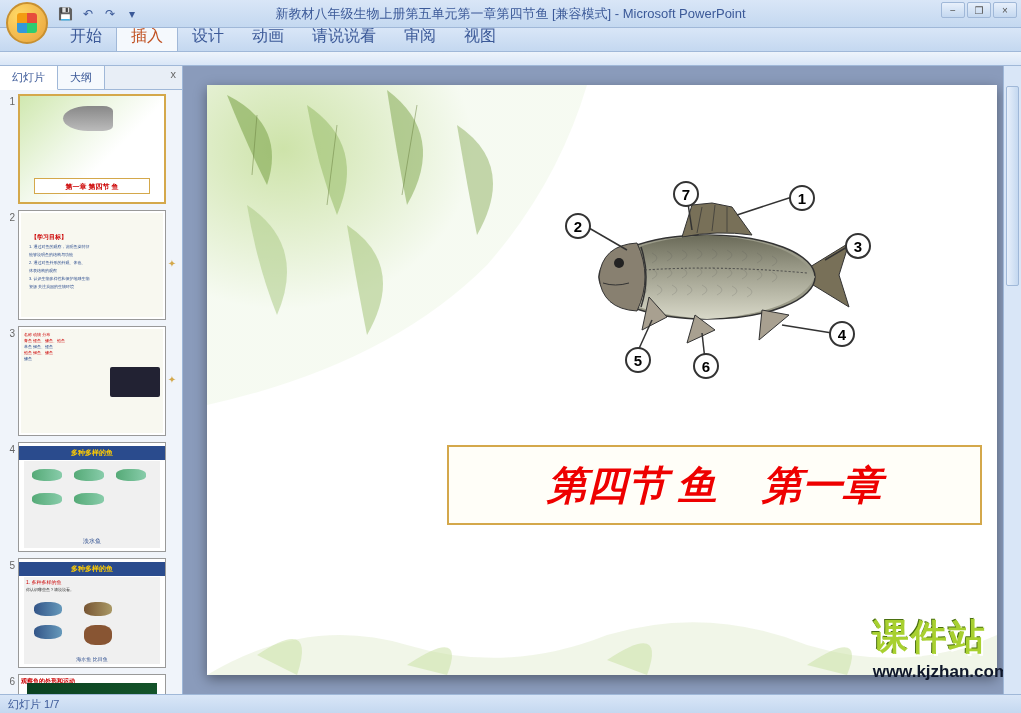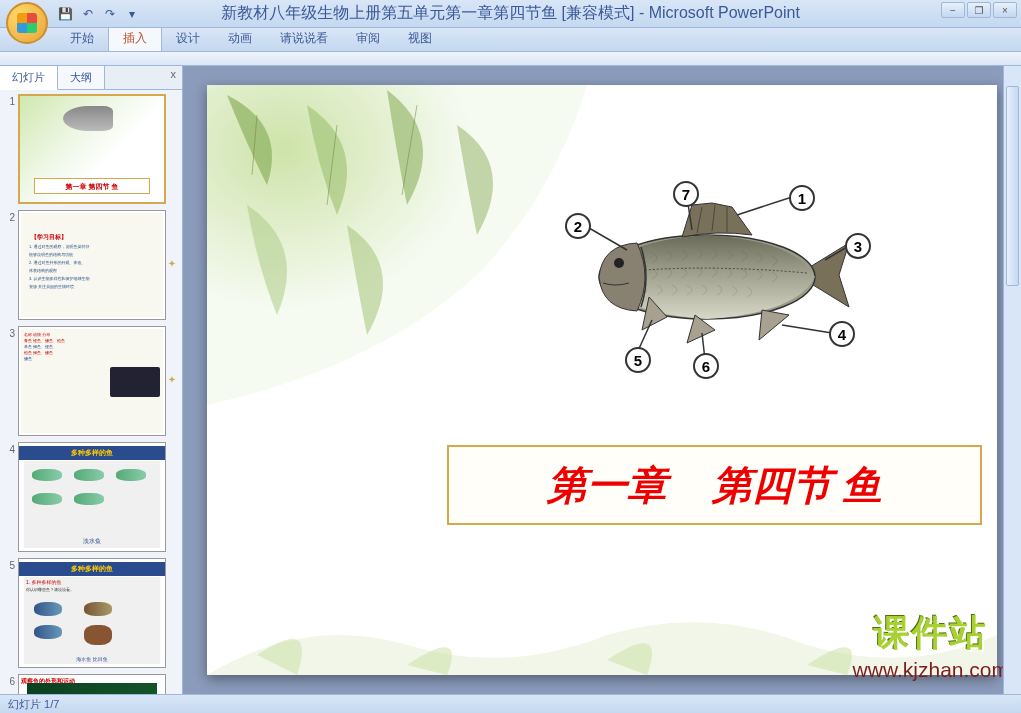--- a/index.html
+++ b/index.html
@@ -4,27 +4,27 @@
 <style>
 * { margin: 0; padding: 0; box-sizing: border-box; }
 body { font-family: "Microsoft YaHei", Arial, sans-serif; background: #fff; width: 1021px; height: 713px; overflow: hidden; position: relative; }
 
 
 .titlebar { height: 28px; background: linear-gradient(to bottom, #d9e6f7, #c4d8f0); display: flex; align-items: center; position: relative; border-bottom: 1px solid #a0b8d8; }
 .office-btn { width: 42px; height: 42px; position: absolute; left: 6px; top: 2px; background: radial-gradient(circle at 30% 30%, #ffd966, #e8a23d); border-radius: 50%; border: 2px solid #c89030; z-index: 10; display: flex; align-items: center; justify-content: center; }
 .office-btn::before { content: ""; width: 20px; height: 20px; background: conic-gradient(from 0deg, #e74c3c 0deg 90deg, #2ecc71 90deg 180deg, #3498db 180deg 270deg, #f39c12 270deg 360deg); border-radius: 3px; }
 .qat { display: flex; gap: 6px; margin-left: 58px; align-items: center; }
 .qat-icon { width: 16px; height: 16px; display: flex; align-items: center; justify-content: center; font-size: 12px; color: #3b5998; }
-.title-text { position: absolute; left: 50%; transform: translateX(-50%); font-size: 16px; color: #3b5998; white-space: nowrap; }
+.title-text { position: absolute; left: 50%; transform: translateX(-50%); font-size: 13px; color: #3b5998; white-space: nowrap; }
 .win-controls { position: absolute; right: 4px; top: 2px; display: flex; gap: 2px; }
 .win-btn { width: 24px; height: 16px; background: linear-gradient(to bottom, #e8f0fb, #c4d8f0); border: 1px solid #a0b8d8; border-radius: 2px; display: flex; align-items: center; justify-content: center; font-size: 10px; color: #555; }
 
 
 .ribbon-tabs { height: 24px; background: linear-gradient(to bottom, #d9e6f7, #c4d8f0); display: flex; align-items: flex-end; padding-left: 56px; border-bottom: 1px solid #a0b8d8; }
-.ribbon-tab { padding: 4px 14px; font-size: 12px; color: #3b5998; cursor: pointer; border-top-left-radius: 3px; border-top-right-radius: 3px; margin-top: 9px; }
+.ribbon-tab { padding: 4px 14px; font-size: 16px; color: #3b5998; cursor: pointer; border-top-left-radius: 3px; border-top-right-radius: 3px; margin-top: 9px; }
 .ribbon-tab.active { background: #f5f9fd; border: 1px solid #a0b8d8; border-bottom: none; color: #c05020; }
 .ribbon-body { height: 14px; background: linear-gradient(to bottom, #eef4fb, #d9e6f7); border-bottom: 1px solid #a0b8d8; }
 
 
 .content { display: flex; height: 628px; background: #e8eef6; }
 
 
 .slide-panel { width: 183px; background: #f0f4fa; border-right: 1px solid #a0b8d8; display: flex; flex-direction: column; }
 .panel-tabs { height: 24px; display: flex; border-bottom: 1px solid #a0b8d8; background: #e8eef6; }
 .panel-tab { padding: 4px 12px; font-size: 11px; color: #3b5998; border-right: 1px solid #a0b8d8; background: #f5f9fd; }
@@ -61,23 +61,23 @@
 
 
 .fish-diagram { position: absolute; top: 100px; left: 330px; width: 340px; height: 190px; }
 .fish-label { position: absolute; width: 26px; height: 26px; border: 2px solid #333; border-radius: 50%; background: #fff; display: flex; align-items: center; justify-content: center; font-weight: bold; font-size: 15px; }
 
 
 .title-box { position: absolute; top: 360px; left: 240px; width: 535px; height: 80px; border: 2px solid #d4a84b; background: #fffef8; display: flex; align-items: center; justify-content: center; gap: 45px; }
 .title-red { font-size: 40px; color: #e00; font-weight: bold; font-family: "KaiTi", "STKaiti", serif; font-style: italic; }
 
 
-.watermark { position: absolute; bottom: 12px; right: 12px; text-align: center; }
+.watermark { position: absolute; bottom: 12px; right: 12px; text-align: left; }
 .wm-main { font-size: 36px; font-weight: bold; color: #a8d030; text-shadow: 2px 2px 0 #fff, -1px -1px 0 #4a7010; letter-spacing: 2px; }
-.wm-url { font-size: 21px; color: #7f1d1d; font-weight: normal; }
+.wm-url { font-size: 17px; color: #0f172a; font-weight: bold; }
 
 
 .statusbar { height: 19px; background: linear-gradient(to bottom, #d9e6f7, #c4d8f0); border-top: 1px solid #a0b8d8; display: flex; align-items: center; padding: 0 8px; font-size: 11px; color: #3b5998; }
 </style>
 </head>
 <body>
 
 <div class="titlebar">
   <div class="office-btn"></div>
   <div class="qat">
@@ -288,22 +288,22 @@
         <div class="fish-label" style="top:0px;left:252px;">1</div>
         <div class="fish-label" style="top:28px;left:28px;">2</div>
         <div class="fish-label" style="top:48px;left:308px;">3</div>
         <div class="fish-label" style="top:136px;left:292px;">4</div>
         <div class="fish-label" style="top:162px;left:88px;">5</div>
         <div class="fish-label" style="top:168px;left:156px;">6</div>
         <div class="fish-label" style="top:-4px;left:136px;">7</div>
       </div>
 
       <div class="title-box">
+        <span class="title-red">第四节 鱼</span>
         <span class="title-red">第一章</span>
-        <span class="title-red">第四节 鱼</span>
       </div>
 
     </div>
 
     <div class="watermark">
       <div class="wm-main">课件站</div>
       <div class="wm-url">www.kjzhan.com</div>
     </div>
 
     <div class="scrollbar-v">

